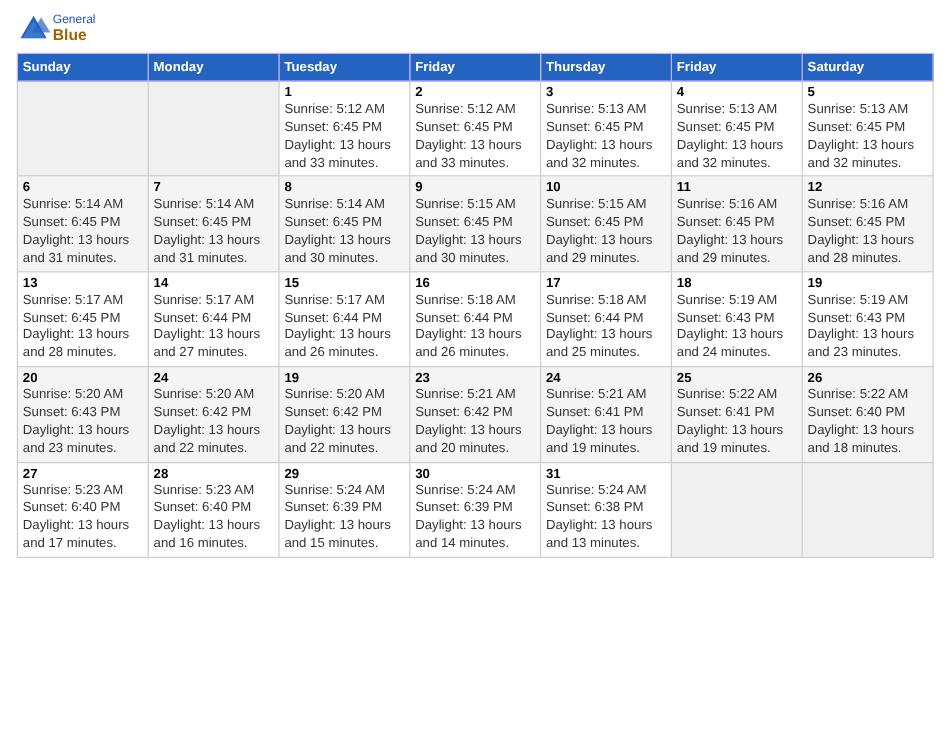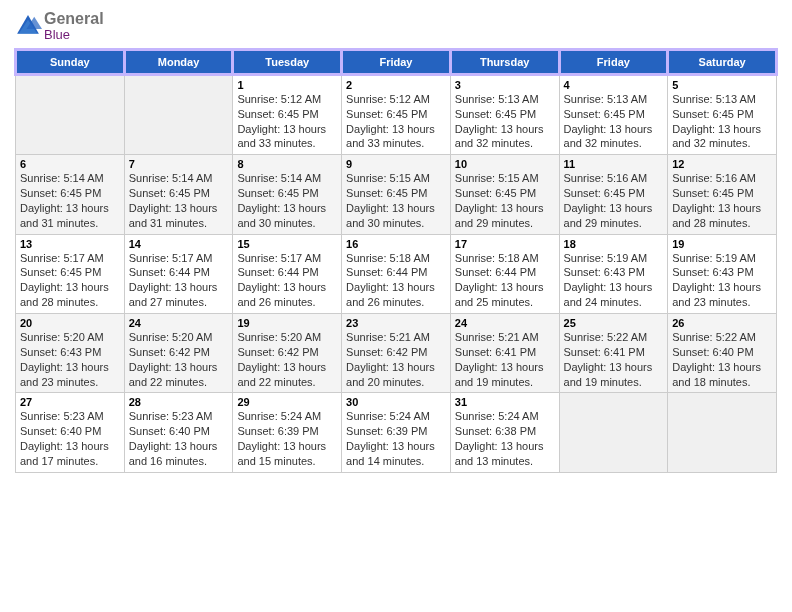--- a/index.html
+++ b/index.html
@@ -26,28 +26,28 @@
       display: flex;
       align-items: center;
       gap: 2px;
     }
     .logo-text {
       display: flex;
       flex-direction: column;
       line-height: 1.1;
     }
     .logo-general {
-      font-size: 16px;
-      font-weight: bold;
-      color: #737373;
+      font-size: 10px;
+      font-weight: normal;
+      color: #1d4ed8;
     }
     .logo-blue {
       font-size: 13px;
-      font-weight: normal;
-      color: #701a75;
+      font-weight: bold;
+      color: #a16207;
     }
     .logo-icon {
       width: 28px;
       height: 28px;
     }
     .title-block {
       text-align: right;
     }
     .calendar-title {
       font-size: 36px;
@@ -64,22 +64,22 @@
       width: 100%;
       border-collapse: collapse;
       font-size: 9.5px;
     }
     .calendar-table thead tr th {
       background: #2563c0;
       color: #fff;
       font-weight: bold;
       font-size: 11px;
       padding: 5px 4px;
-      text-align: center;
-      border: 3px solid #c4b5fd;
+      text-align: left;
+      border: 1px solid #c4b5fd;
     }
     .calendar-table tbody tr td {
       vertical-align: top;
       border: 1px solid #ccc;
       padding: 3px 4px;
       width: calc(100%/7);
       height: 78px;
     }
     .day-number {
       font-weight: bold;

